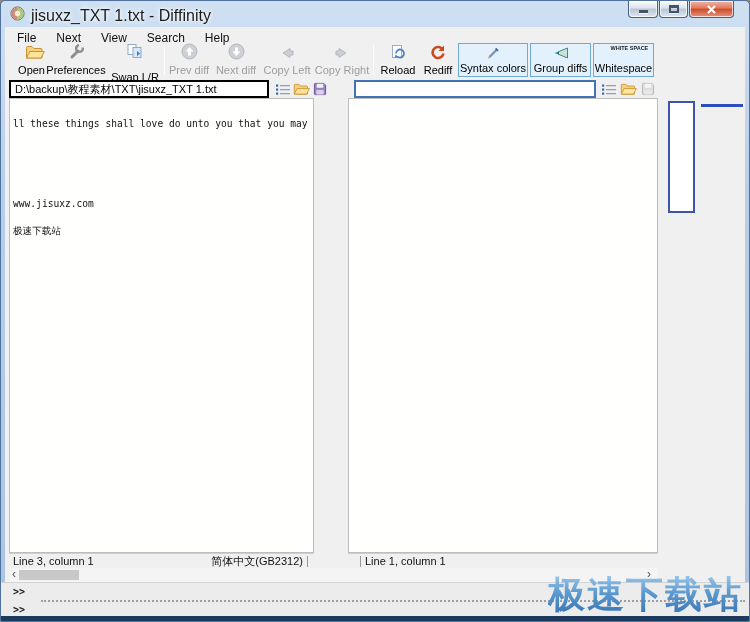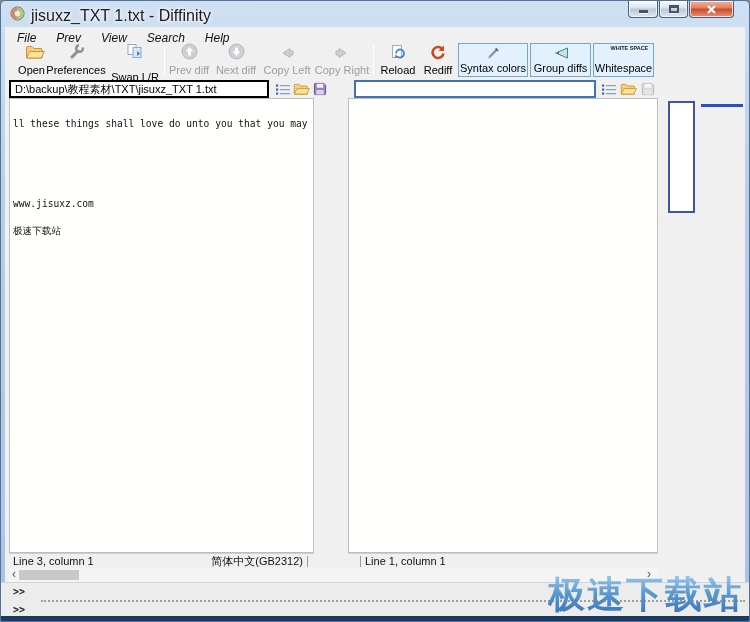--- a/index.html
+++ b/index.html
@@ -19,21 +19,21 @@
     border-radius:0 0 4px 4px;background:linear-gradient(180deg,#fdfdfd,#d8e1ea 45%,#b9c6d4 50%,#e0e7ee);
     display:flex;align-items:center;justify-content:center;box-shadow:inset 0 0 0 1px rgba(255,255,255,.7);}
   .win-btn.close{background:linear-gradient(180deg,#f3b5a4,#e17a5c 45%,#c94c2c 50%,#e8927a);}
   .glyph-min{width:9px;height:3px;background:#44556a;box-shadow:0 1px 0 rgba(255,255,255,.8);margin-top:5px;}
   .glyph-max{width:10px;height:8px;border:2px solid #44556a;border-top-width:3px;background:transparent;box-shadow:0 1px 0 rgba(255,255,255,.6);}
   
   .client{position:absolute;left:4px;right:4px;top:26px;bottom:5px;background:#f0f0f0;}
   .bottom-edge{position:absolute;left:0;right:0;bottom:0;height:5px;background:#1c3a5e;}
   
   .menubar{position:absolute;left:6px;top:28px;display:flex;font-size:12px;color:#111;}
-  .menu-item{padding:2px 10px;font-style:italic;}
+  .menu-item{padding:2px 10px;}
   
   .tb-btn{position:absolute;top:42px;height:33px;display:flex;flex-direction:column;align-items:center;
     justify-content:space-between;font-size:11px;color:#000;white-space:nowrap;}
   .tb-btn .ico{height:17px;display:flex;align-items:flex-end;}
   .tb-btn.disabled{color:#9d9d9d;}
   .tb-sep{position:absolute;top:44px;width:1px;height:30px;background:#d9d9d9;border-right:1px solid #fff;}
   .toggle{position:absolute;top:42px;height:34px;border:1px solid #6fa9d6;background:#e2f1fb;
     display:flex;flex-direction:column;align-items:center;justify-content:space-between;
     padding:2px 3px;font-size:11px;color:#000;white-space:nowrap;}
   .ws-ico{font-size:5.5px;line-height:5px;font-weight:bold;width:26px;text-align:center;color:#222;}
@@ -103,21 +103,21 @@
       <svg width="9" height="9">
         <path d="M1 1 L8 8 M8 1 L1 8" stroke="#fff" stroke-width="2.2"></path>
       </svg>
     </div>
   </div>
 
   <div class="client"></div>
 
   <div class="menubar">
     <span class="menu-item">File</span>
-    <span class="menu-item">Prev</span>
+    <span class="menu-item">Next</span>
     <span class="menu-item">View</span>
     <span class="menu-item">Search</span>
     <span class="menu-item">Help</span>
   </div>
 
   <div class="tb-btn" style="left:8px;width:36px;align-items:flex-end;">
     <span class="ico">
       <svg viewBox="0 0 20 16" width="20" height="16">
         <path d="M1.5 14 V3.5 Q1.5 2.5 2.5 2.5 H7 L9 4.5 H16 Q17 4.5 17 5.5 V14 Z" fill="#f7cf77" stroke="#c89435"></path>
         <path d="M1.5 14 L4.8 7.5 H19.3 L16 14 Z" fill="#fde39c" stroke="#c89435"></path>

